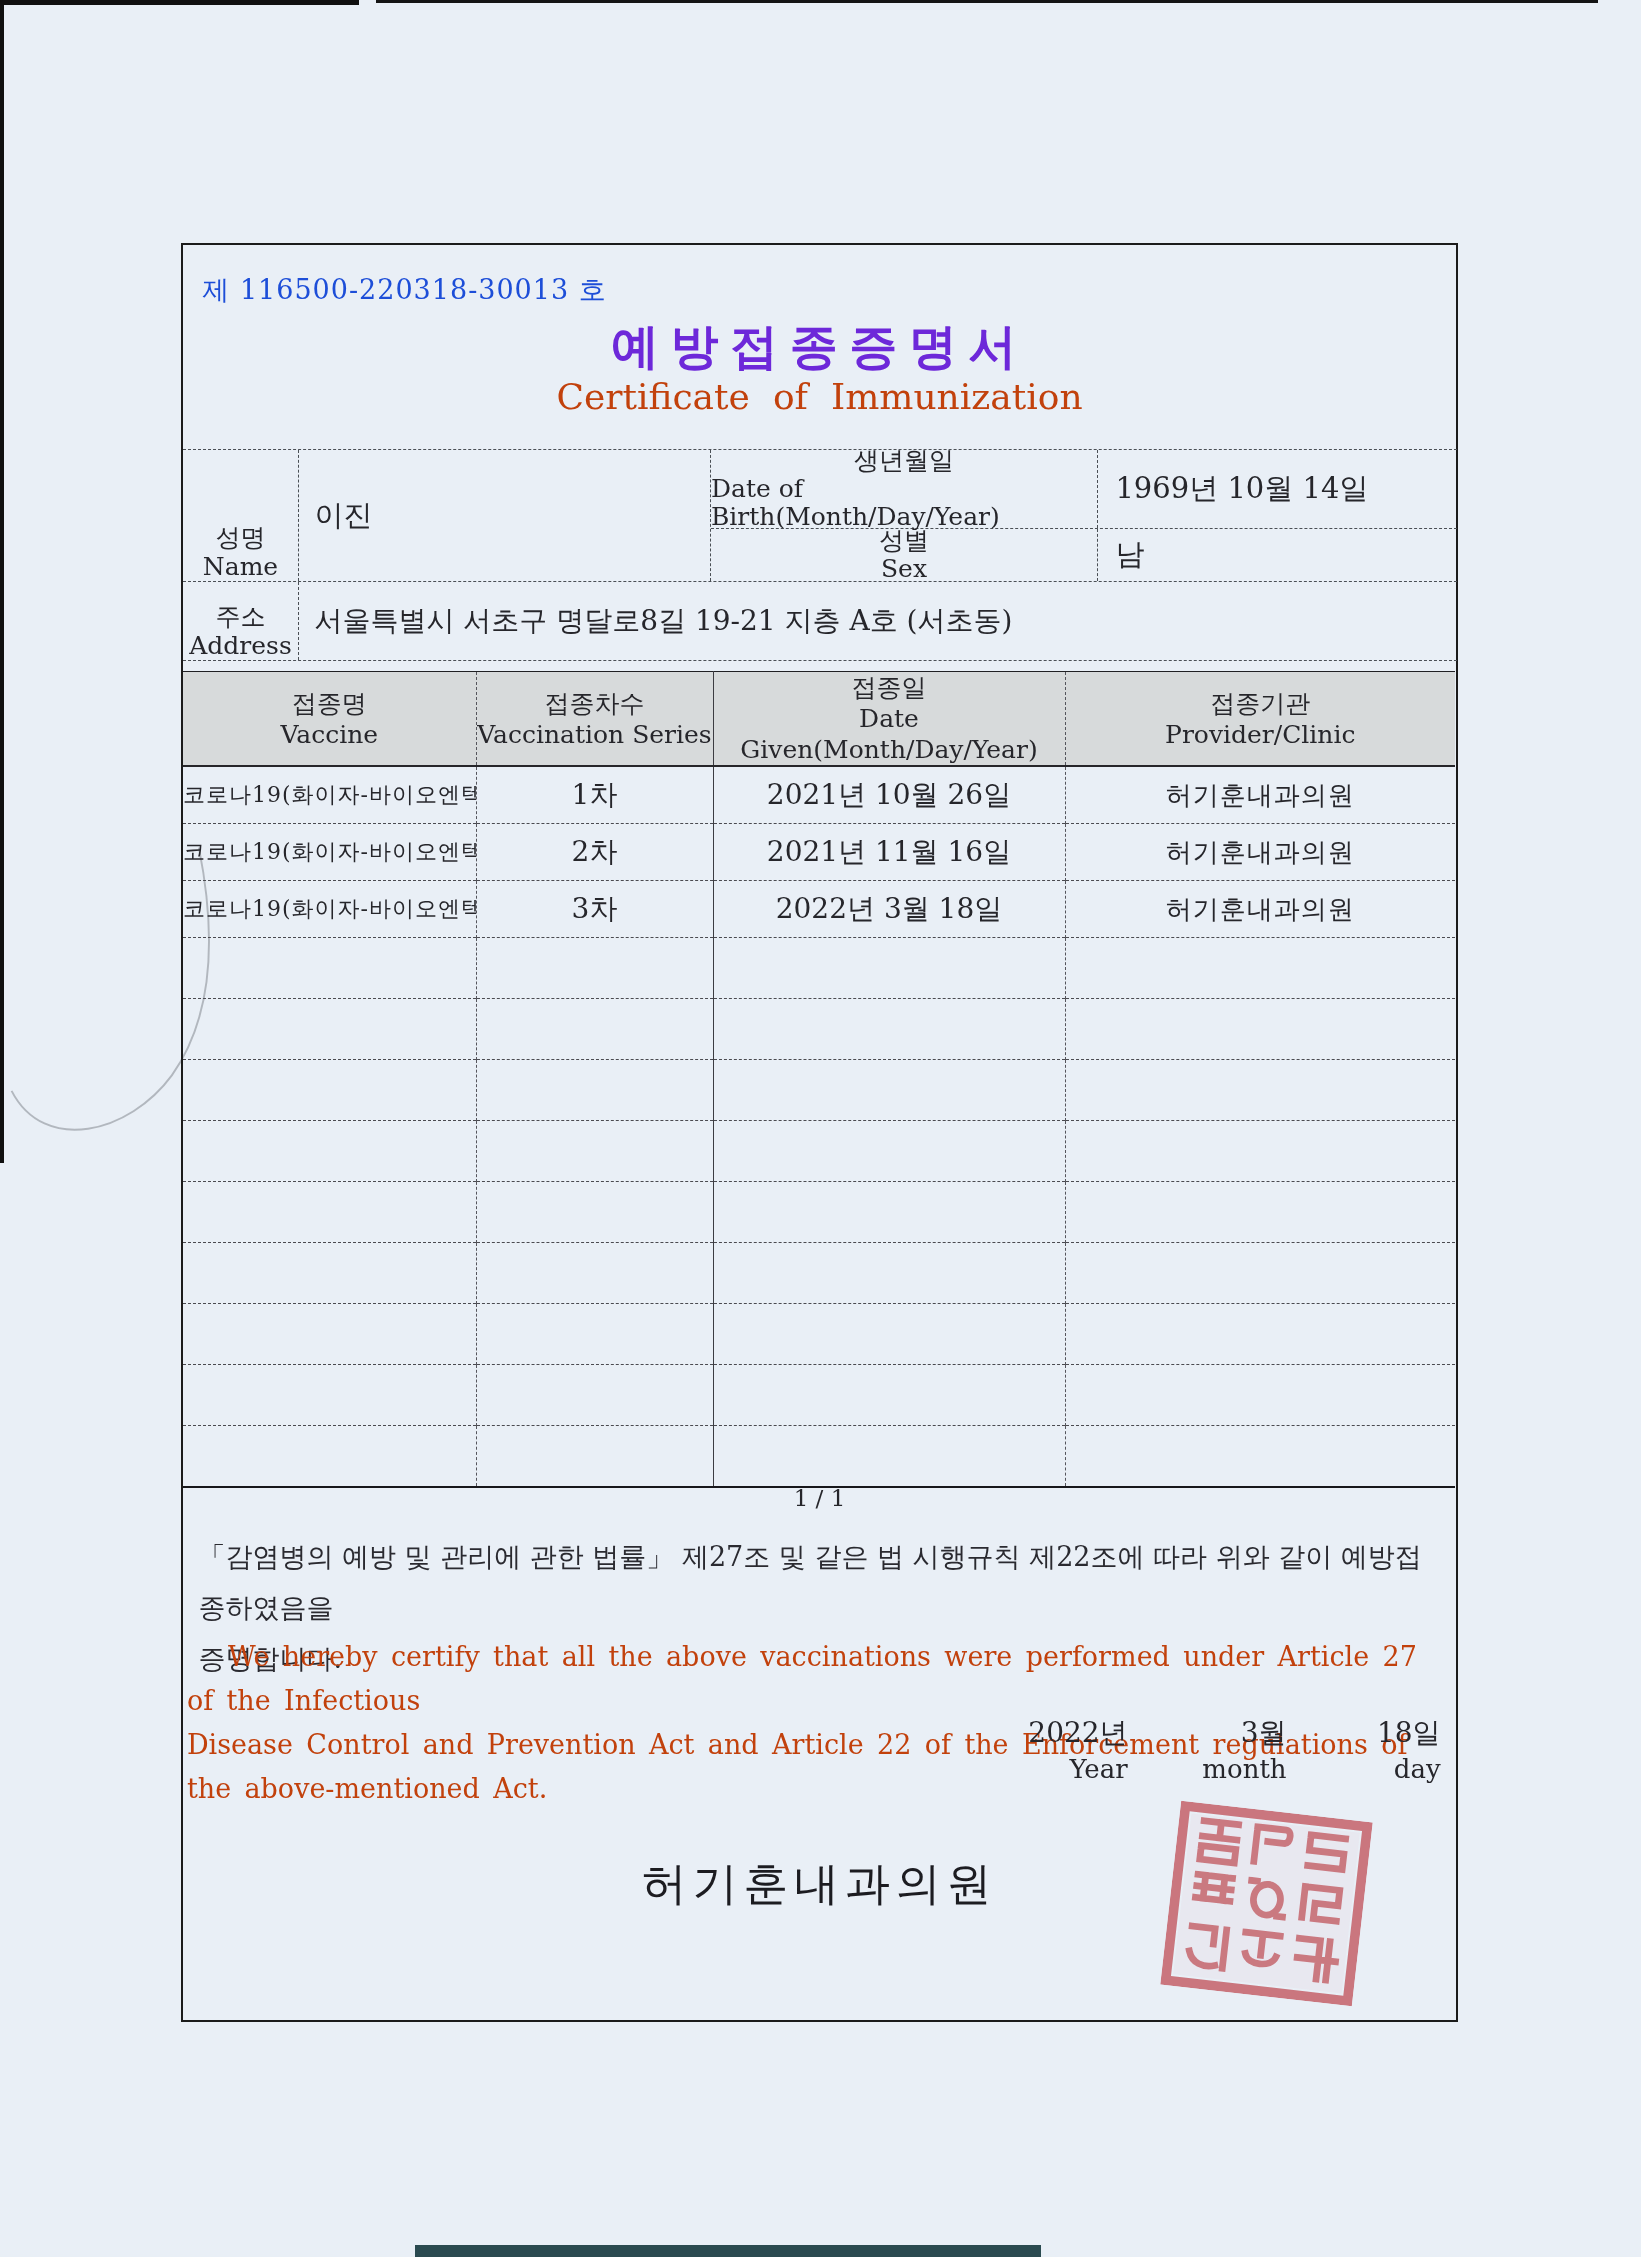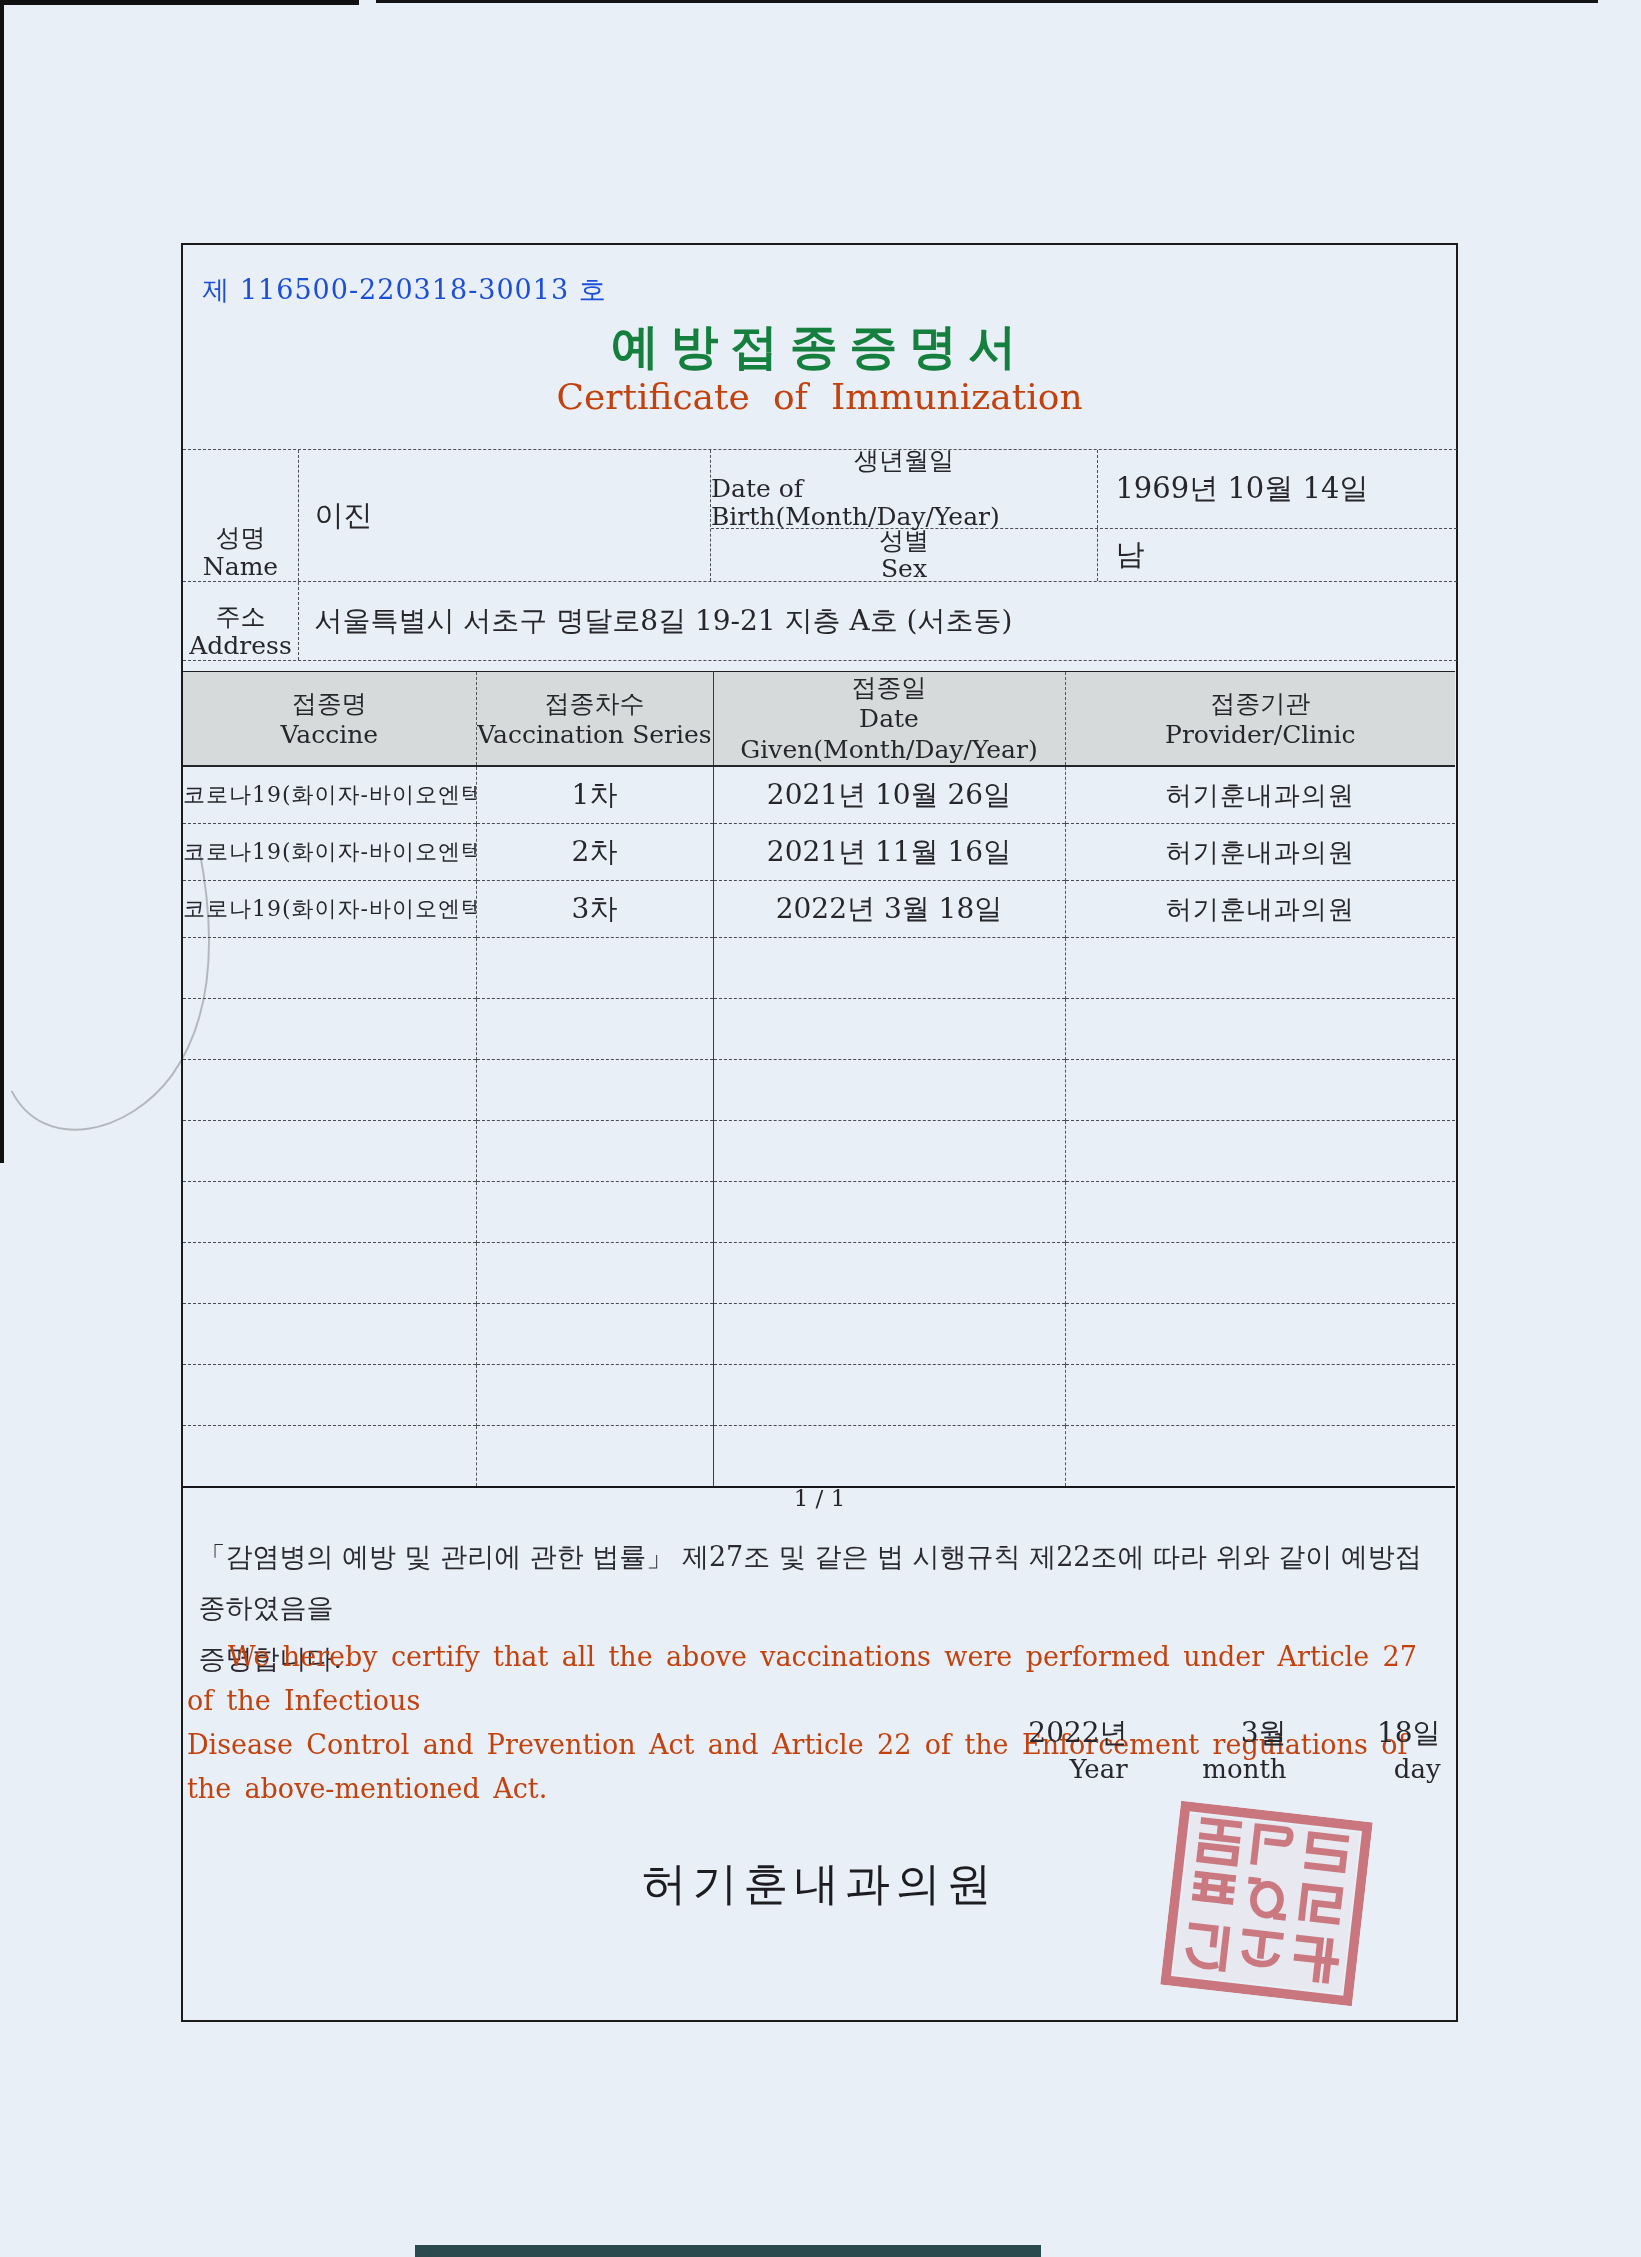--- a/index.html
+++ b/index.html
@@ -16,21 +16,21 @@
   .footer-bar{position:absolute;left:415px;top:2245px;width:626px;height:12.6px;background:#2a4a50;}
   .artifact-svg{position:absolute;left:0;top:0;width:1641px;height:2257px;pointer-events:none;}
 
   
   .doc{
     position:absolute;left:181px;top:243px;width:1277px;height:1779px;
     border:2.9px solid #1b1b1b;box-sizing:border-box;
   }
   .doc-number{position:absolute;left:19.3px;top:27px;font-size:27px;letter-spacing:1px;color:#1d4ed8;}
   .title-ko{position:absolute;left:0;top:70px;width:100%;text-align:center;
-    font-size:48px;font-weight:bold;letter-spacing:11.6px;color:#15803d;}
+    font-size:48px;font-weight:bold;letter-spacing:11.6px;color:#6d28d9;}
   .title-en{position:absolute;left:0;top:131px;width:100%;text-align:center;
     font-size:36px;word-spacing:11.6px;color:#c2410c;}
 
   
   .info{position:absolute;left:0;top:204px;width:1274px;border-top:1px dashed #4a4f55;font-size:25px;}
   .i-row{display:flex;box-sizing:border-box;}
   .r-name{height:132px;border-bottom:1px dashed #4a4f55;}
   .r-addr{height:79px;border-bottom:1px dashed #4a4f55;}
   .i-label{width:116px;border-right:1px dashed #4a4f55;display:flex;flex-direction:column;
     justify-content:flex-end;align-items:center;line-height:29px;box-sizing:border-box;}

